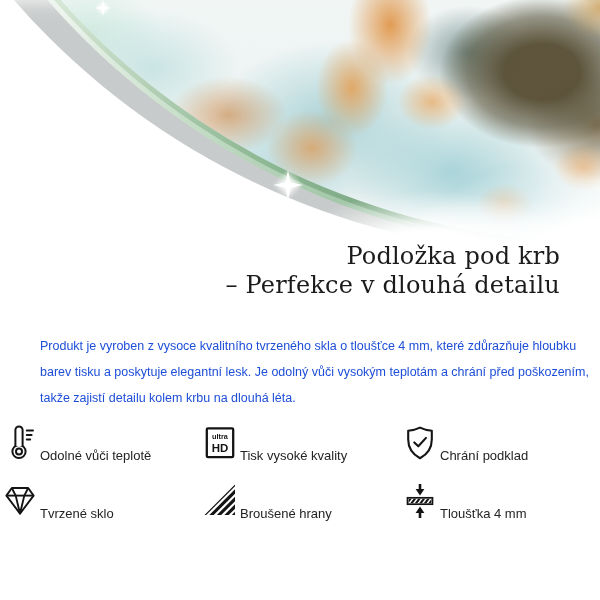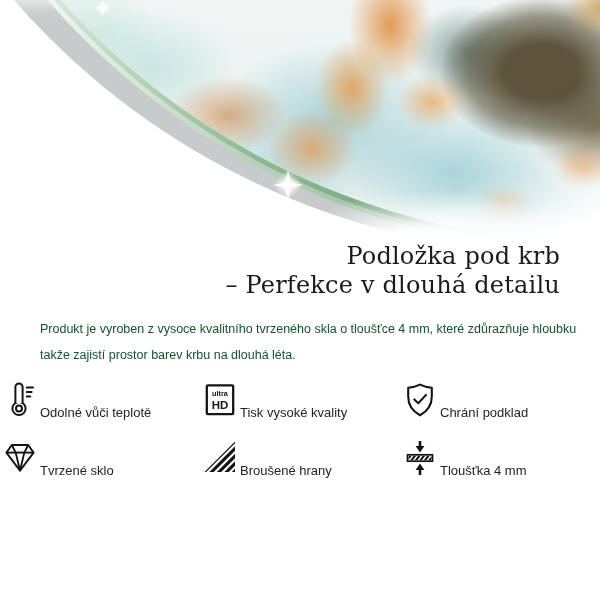--- a/index.html
+++ b/index.html
@@ -61,21 +61,21 @@
   .sparkle-small{left:95px;top:0px;width:16px;height:16px;}
   .sparkle svg{width:100%;height:100%;display:block;filter:drop-shadow(0 0 2px rgba(255,255,255,0.9));}
 
   
   .content{padding:0 40px;position:relative;}
   .title{
     font-family:"DejaVu Serif","Liberation Serif",serif;
     font-weight:400;font-size:24px;line-height:29px;color:#1b1b1b;
     margin:0;padding-top:2px;letter-spacing:0.2px;text-align:right;
   }
-  .desc{margin-top:16px;font-size:12.5px;line-height:26px;color:#14532d;}
+  .desc{margin-top:33px;font-size:12.5px;line-height:26px;color:#1d4ed8;}
   .desc .line{white-space:nowrap;}
 
   
   .features{
     margin-top:12px;margin-left:-40px;margin-right:-40px;
     display:grid;grid-template-columns:repeat(3,1fr);row-gap:18px;
   }
   .feature{display:flex;align-items:center;}
   .feature .icon{width:40px;height:40px;}
   .feature .icon svg{width:100%;height:100%;display:block;}
@@ -104,21 +104,22 @@
 </div>
 
 <div class="content">
   <h1 class="title">
     <span style="display:block">Podložka pod krb</span>
     <span style="display:block">– Perfekce v dlouhá detailu</span>
   </h1>
 
   <div class="desc">
     <div class="line">Produkt je vyroben z vysoce kvalitního tvrzeného skla o tloušťce 4 mm, které zdůrazňuje hloubku</div>
-    <div class="line">takže zajistí prostor barev krbu na dlouhá léta.</div>
+    <div class="line">barev tisku a poskytuje elegantní lesk. Je odolný vůči vysokým teplotám a chrání před poškozením,</div>
+    <div class="line">takže zajistí detailu kolem krbu na dlouhá léta.</div>
   </div>
 
   <div class="features">
 
     <div class="feature">
       <div class="icon">
         <svg viewBox="0 0 40 40">
           <g class="ico" stroke-width="2" stroke-linecap="round">
             <circle cx="19" cy="28.5" r="6.6"></circle>
             <path d="M15.4,23 L15.4,7.1 A3.6,3.6 0 0 1 22.6,7.1 L22.6,23" fill="#ffffff"></path>

